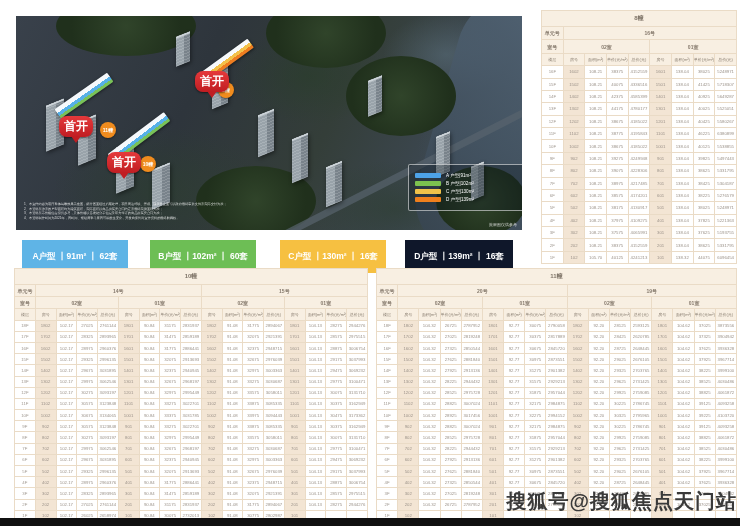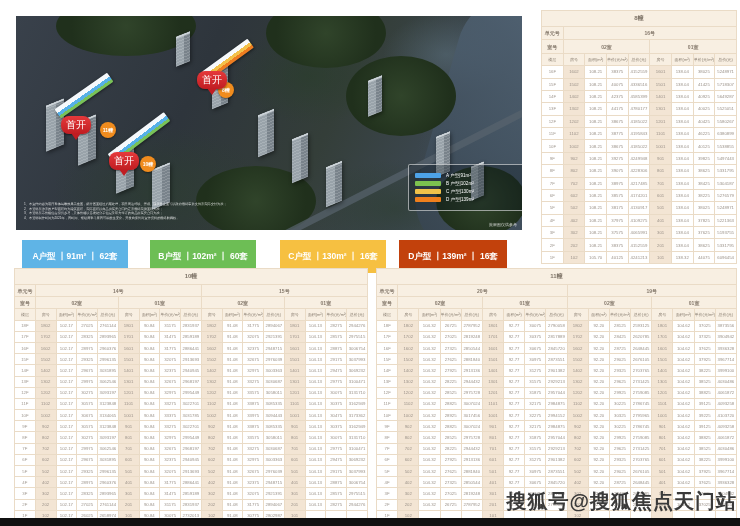--- a/index.html
+++ b/index.html
@@ -39,21 +39,21 @@
   .s11{left:455px;top:148px;width:13px;height:34px;} .s12{left:160px;top:18px;width:14px;height:30px;}
   .roof{position:absolute;height:11px;border-radius:1px;box-shadow:0 1px 3px rgba(0,0,0,.5);}
   .r11{left:36px;top:74px;width:64px;transform:rotate(-35deg);
        background:linear-gradient(180deg,#f5f9fc 0 42%,#56b0e7 42% 72%,#79c258 72%);}
   .r10{left:88px;top:116px;width:70px;transform:rotate(-37deg);
        background:linear-gradient(180deg,#f5f9fc 0 42%,#56b0e7 42% 72%,#79c258 72%);}
   .r8{left:184px;top:38px;width:56px;transform:rotate(-36deg);
       background:linear-gradient(180deg,#f7fafc 0 40%,#f3c14a 40% 70%,#ee7d20 70%);}
   .pin{position:absolute;transform:translateX(-50%);z-index:5;text-align:center;}
   .pin-label{display:inline-block;background:linear-gradient(#e5393b,#c01d22);color:#fff;
-    font-size:10px;font-weight:normal;padding:2px 5px;border-radius:8px;white-space:nowrap;
+    font-size:12px;font-weight:bold;padding:2px 5px;border-radius:8px;white-space:nowrap;
     box-shadow:0 1px 2px rgba(0,0,0,.5);margin-top:44px;}
   .pin::after{content:'';position:absolute;left:50%;top:100%;transform:translate(-50%,-1px);
     border:5px solid transparent;border-top:7px solid #c01d22;}
   .pin1{left:60px;top:56px;} .pin2{left:108px;top:92px;} .pin3{left:196px;top:11px;}
   .badge{position:absolute;width:16px;height:16px;border-radius:50%;background:#f08c1e;
     color:#fff;font-size:5px;font-weight:bold;display:flex;align-items:center;justify-content:center;
     box-shadow:0 1px 2px rgba(0,0,0,.4);z-index:4;}
   .bdg11{left:84px;top:106px;} .bdg10{left:124px;top:140px;} .bdg8{left:202px;top:66px;}
   .legend{position:absolute;left:392px;top:148px;width:112px;padding:5px 6px;
     background:rgba(15,25,35,.35);border:1px solid rgba(255,255,255,.55);border-radius:2px;z-index:4;}
@@ -144,21 +144,21 @@
     <div>2、本资料所涉及的户型面积均为建筑面积，实际面积以商品房买卖合同约定及最终实测面积为准；</div>
     <div>3、本资料所示价格信息仅供参考，具体价格以售楼处公示信息及双方签订的商品房买卖合同为准；</div>
     <div>4、本资料制作时间为2021年，因时间、规划调整等原因可能发生变化，开发商保留对宣传资料的最终解释权。</div>
   </div>
   <div class="photo-note">效果图仅供参考</div>
 </div>
 
 <div class="banner bn-a" style="background-color: rgb(95, 180, 230);">A户型 丨91m² 丨 62套</div>
 <div class="banner bn-b" style="background-color: rgb(109, 190, 85);">B户型 丨102m² 丨 60套</div>
 <div class="banner bn-c" style="background-color: rgb(246, 192, 65);">C户型 丨130m² 丨 16套</div>
-<div class="banner bn-d" style="background-color: #c2410c;">D户型 丨139m² 丨 16套</div>
+<div class="banner bn-d" style="background-color: #0f172a; margin-left: 6px;">D户型 丨139m² 丨 16套</div>
 
 <div id="tbl-8" class="tblwrap tbl-right">
     <table>
       <tbody>
         <tr>
           <td class="tt" colspan="9">8幢</td>
         </tr>
         <tr>
           <td class="hd">单元号</td>
           <td class="hd" colspan="8">16号</td>

